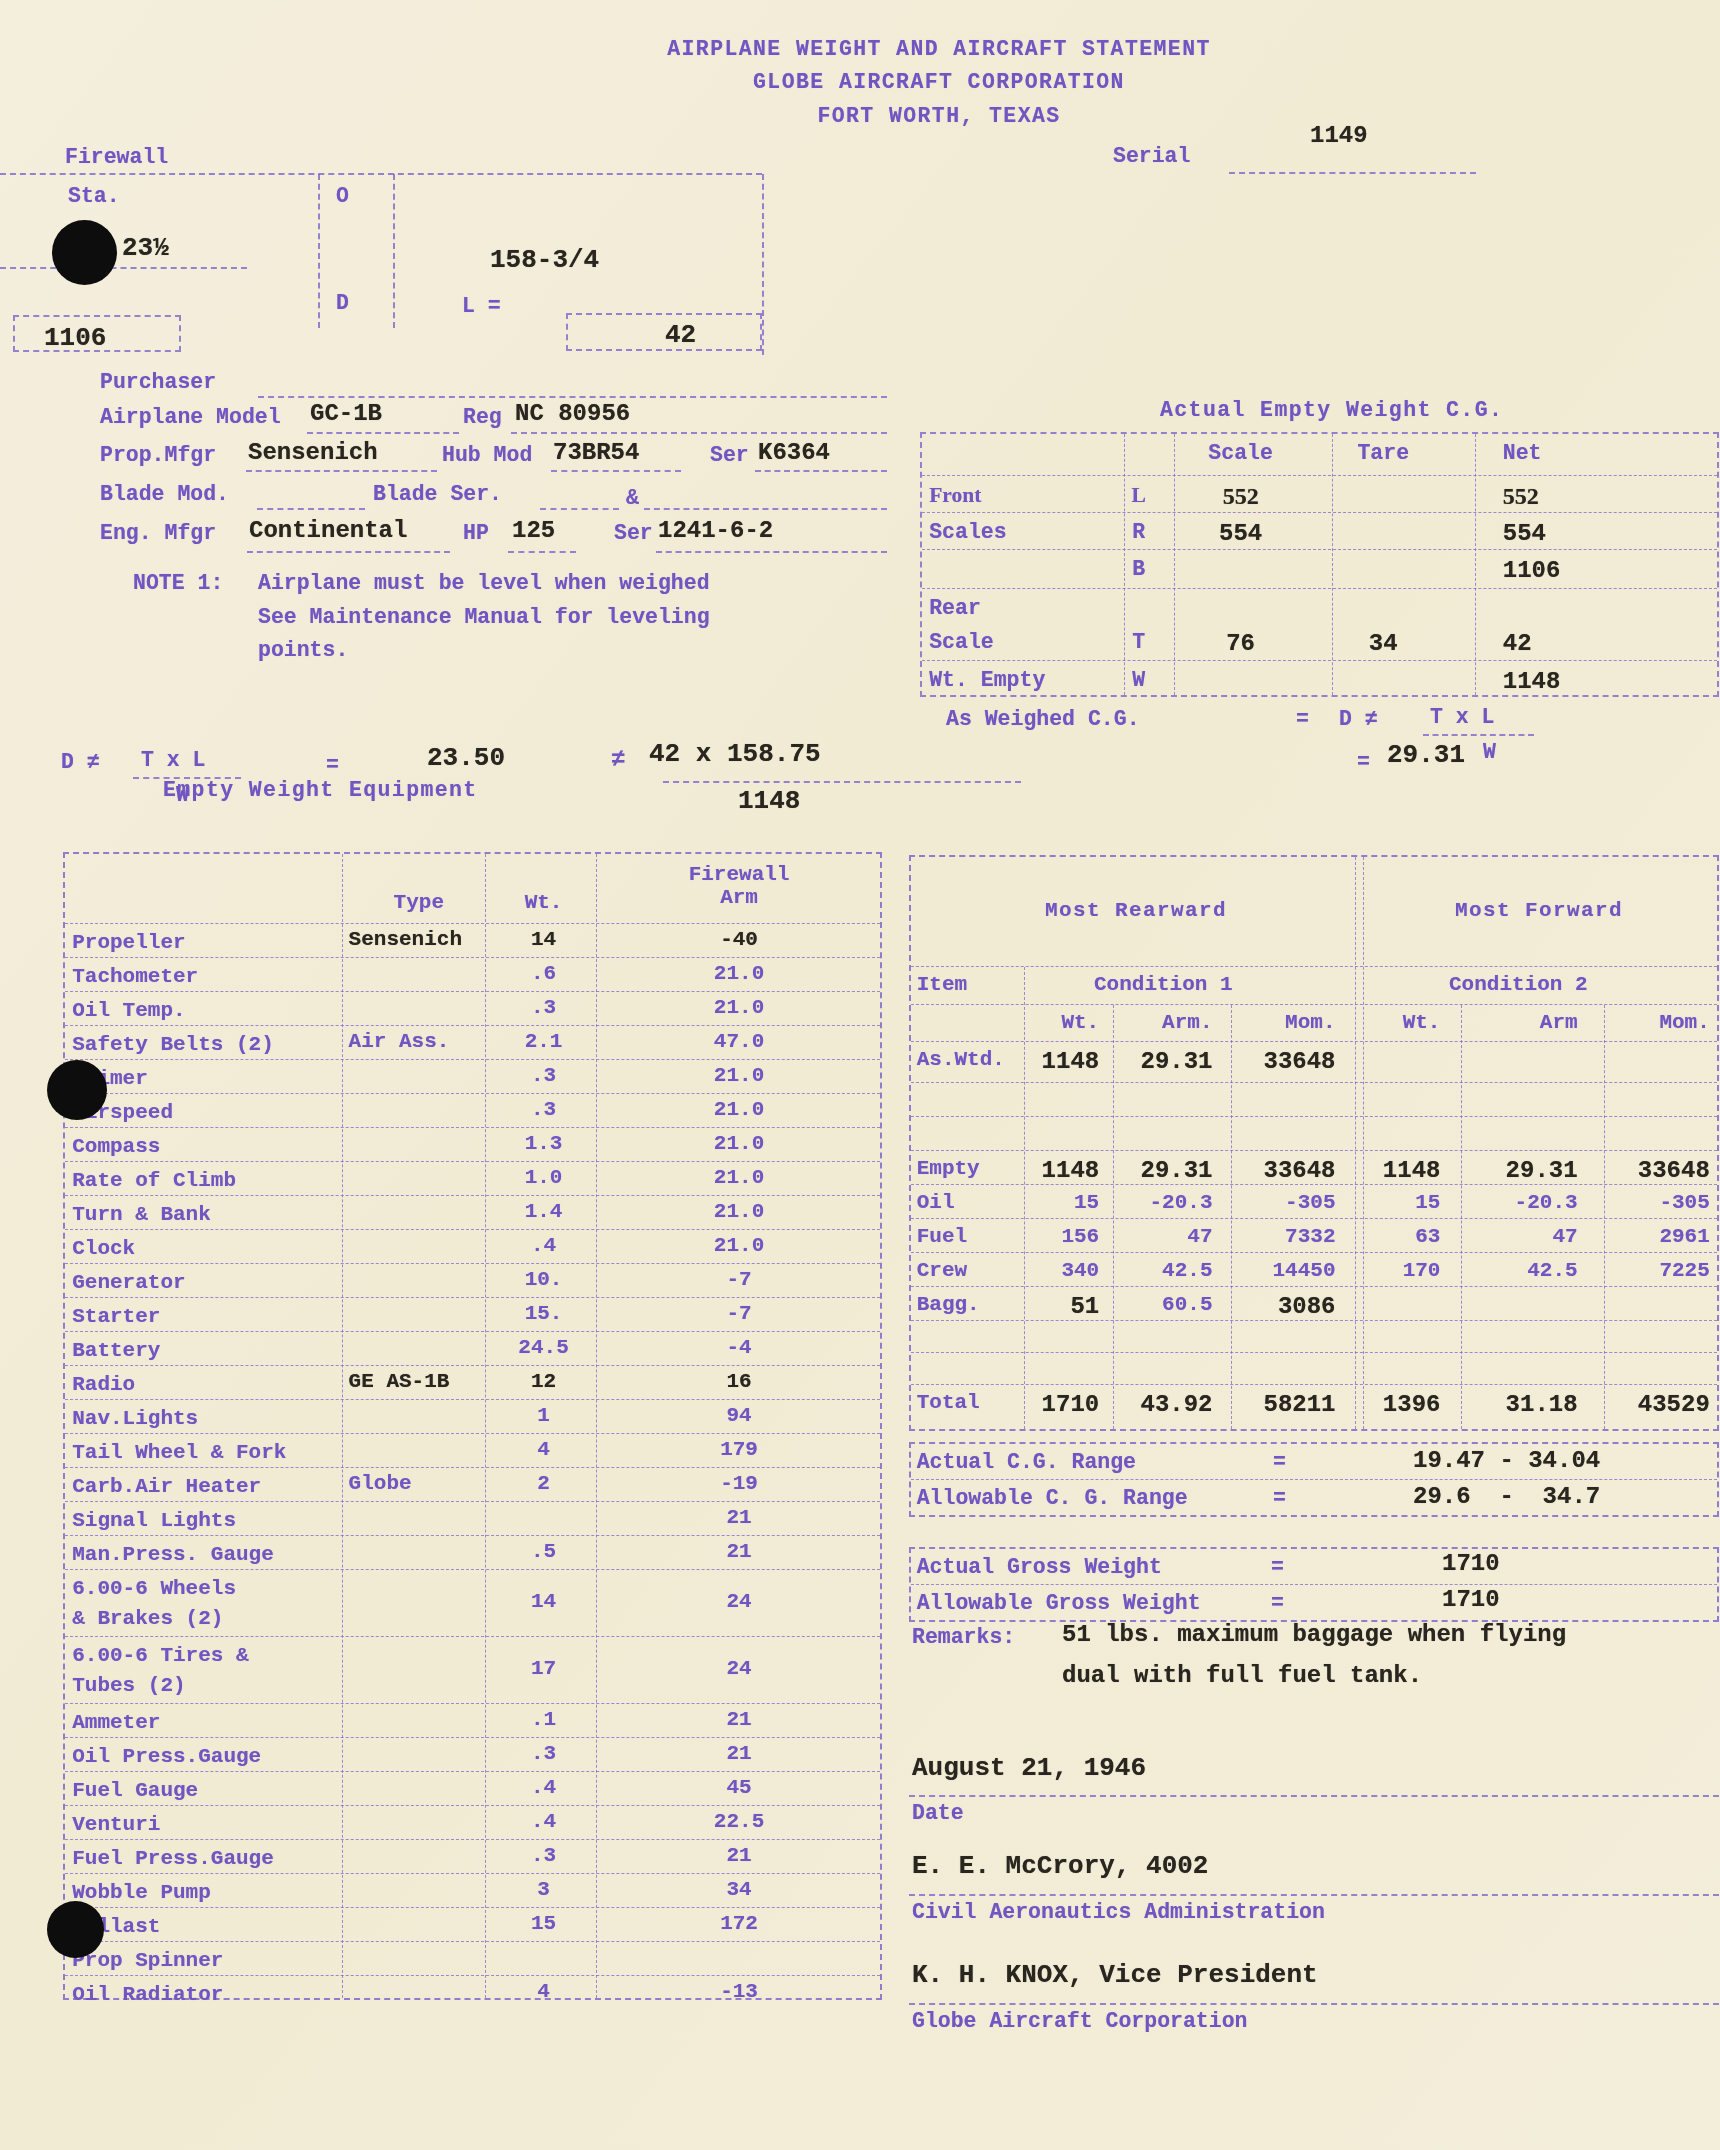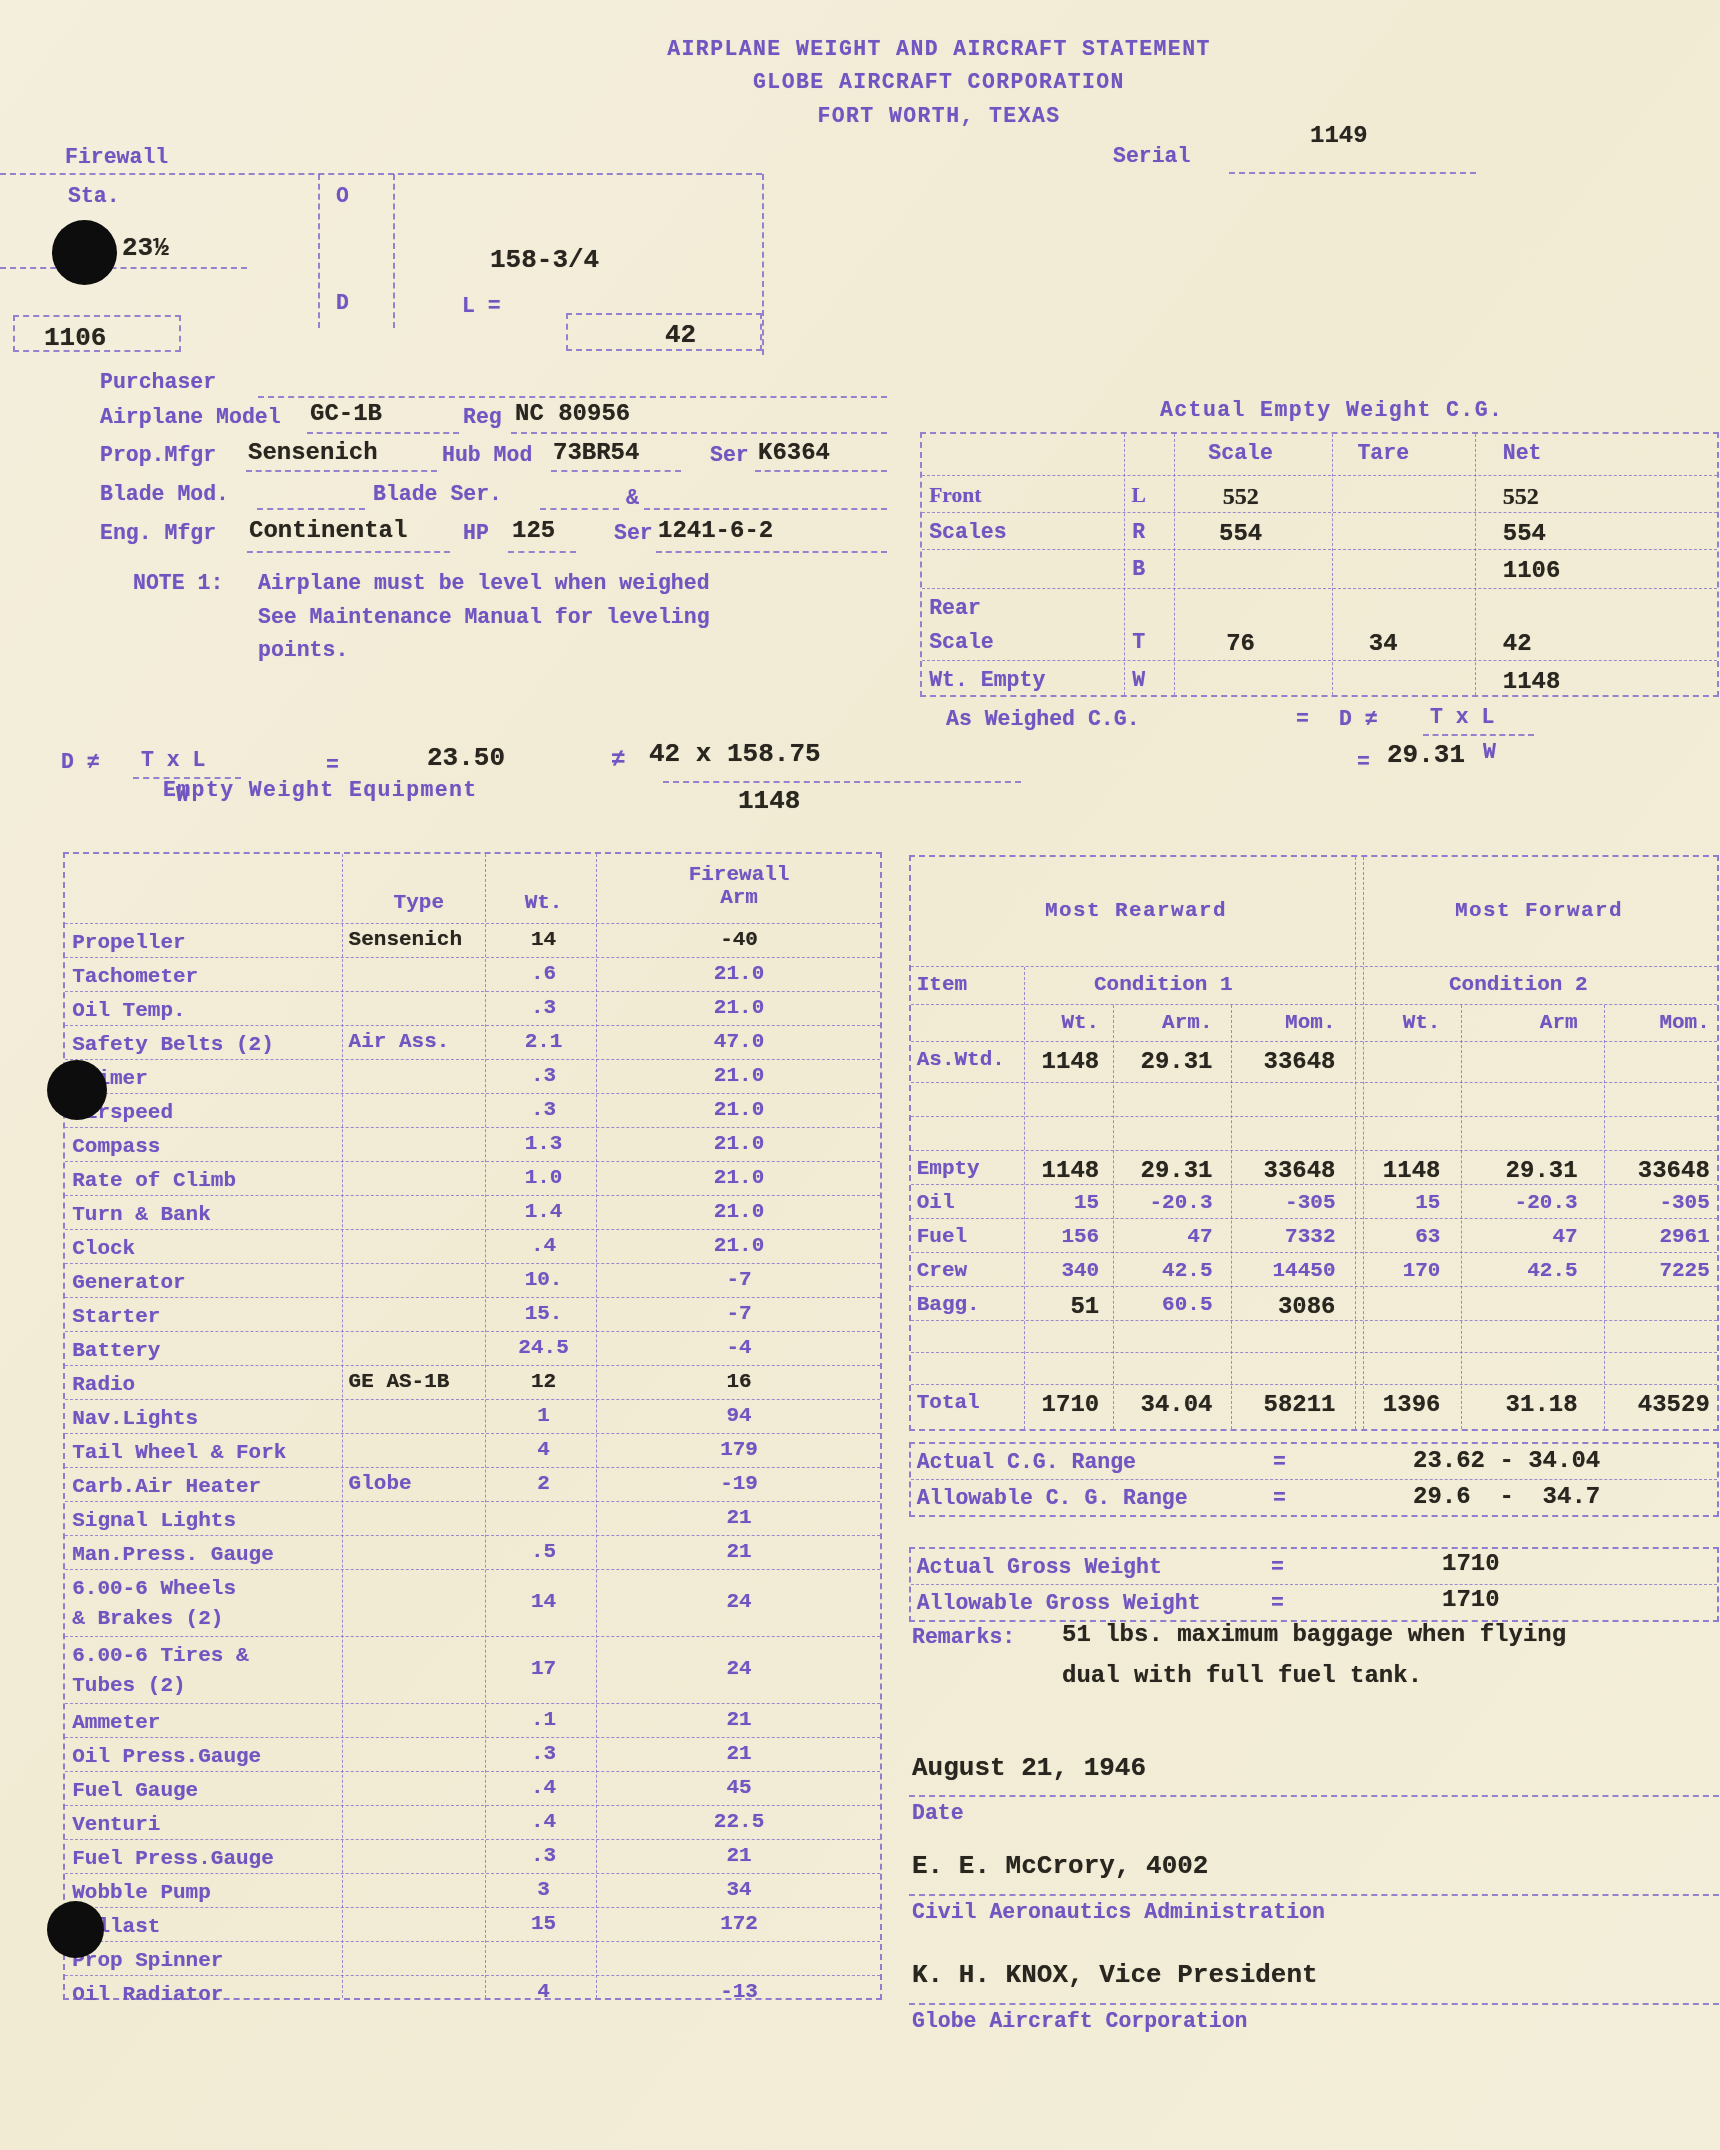--- a/index.html
+++ b/index.html
@@ -517,34 +517,34 @@
       <div class="cgap"></div>
       <div class="cw2"></div>
         <div class="ca2"></div>
         <div class="cm2"></div>
     </div>
     <div class="crow h45"></div>
     <div class="crow h45"></div>
     <div class="crow h62">
       <div class="ci p">Total</div>
       <div class="cw1 b fs33">1710</div>
-      <div class="ca1 b fs33">34.04</div>
+      <div class="ca1 b fs33">43.92</div>
       <div class="cm1 b fs33">58211</div>
       <div class="cgap"></div>
       <div class="cw2 b fs33">1396</div>
       <div class="ca2 b fs33">31.18</div>
       <div class="cm2 b fs33">43529</div>
     </div>
   </div>
 
   <div class="rbox" style="left:909px;top:1442px;width:810px;height:75px;">
     <div class="rrow">
       <span class="p" style="left:5.7px;">Actual C.G. Range</span>
       <span class="p" style="left:362px;">=</span>
-      <span class="b fs33" style="left:502px;top:2.9px;">23.62 - 34.04</span>
+      <span class="b fs33" style="left:502px;top:2.9px;">19.47 - 34.04</span>
     </div>
     <div class="rrow last">
       <span class="p" style="left:5.7px;">Allowable C. G. Range</span>
       <span class="p" style="left:362px;">=</span>
       <span class="b fs33" style="left:502px;top:2.9px;">29.6  -  34.7</span>
     </div>
   </div>
 
   <div class="rbox" style="left:909px;top:1547px;width:810px;height:75px;">
     <div class="rrow">

